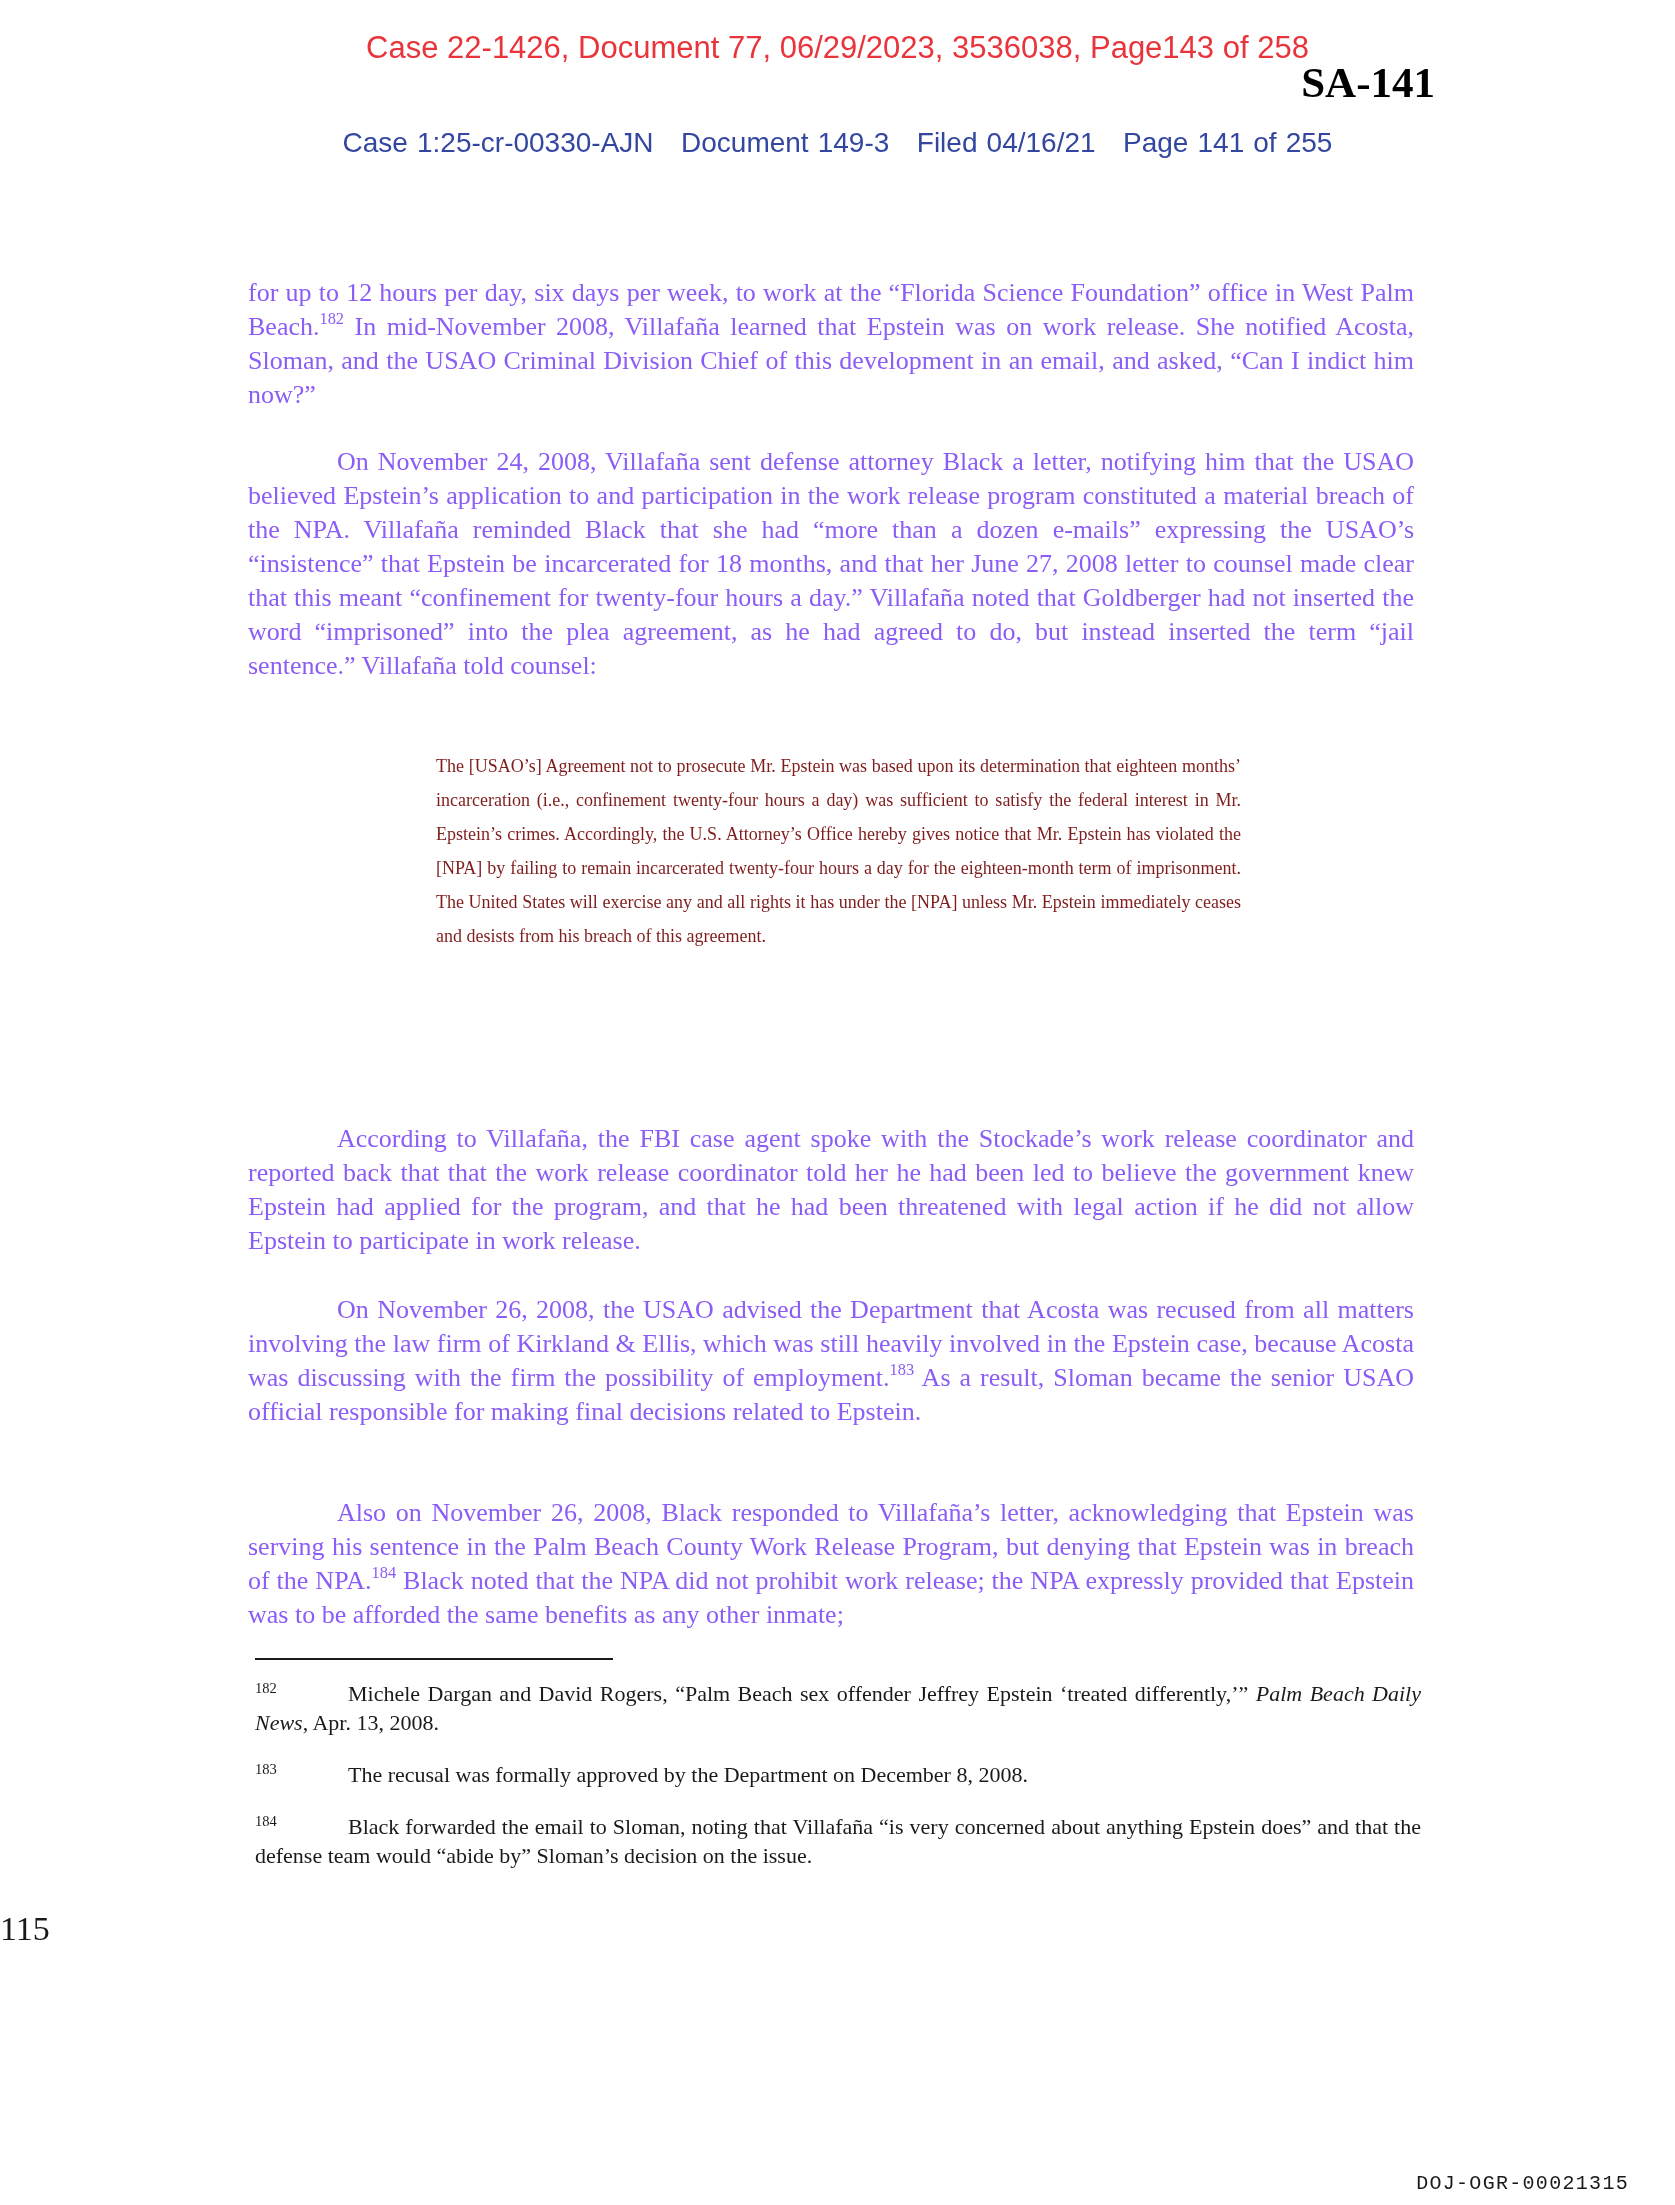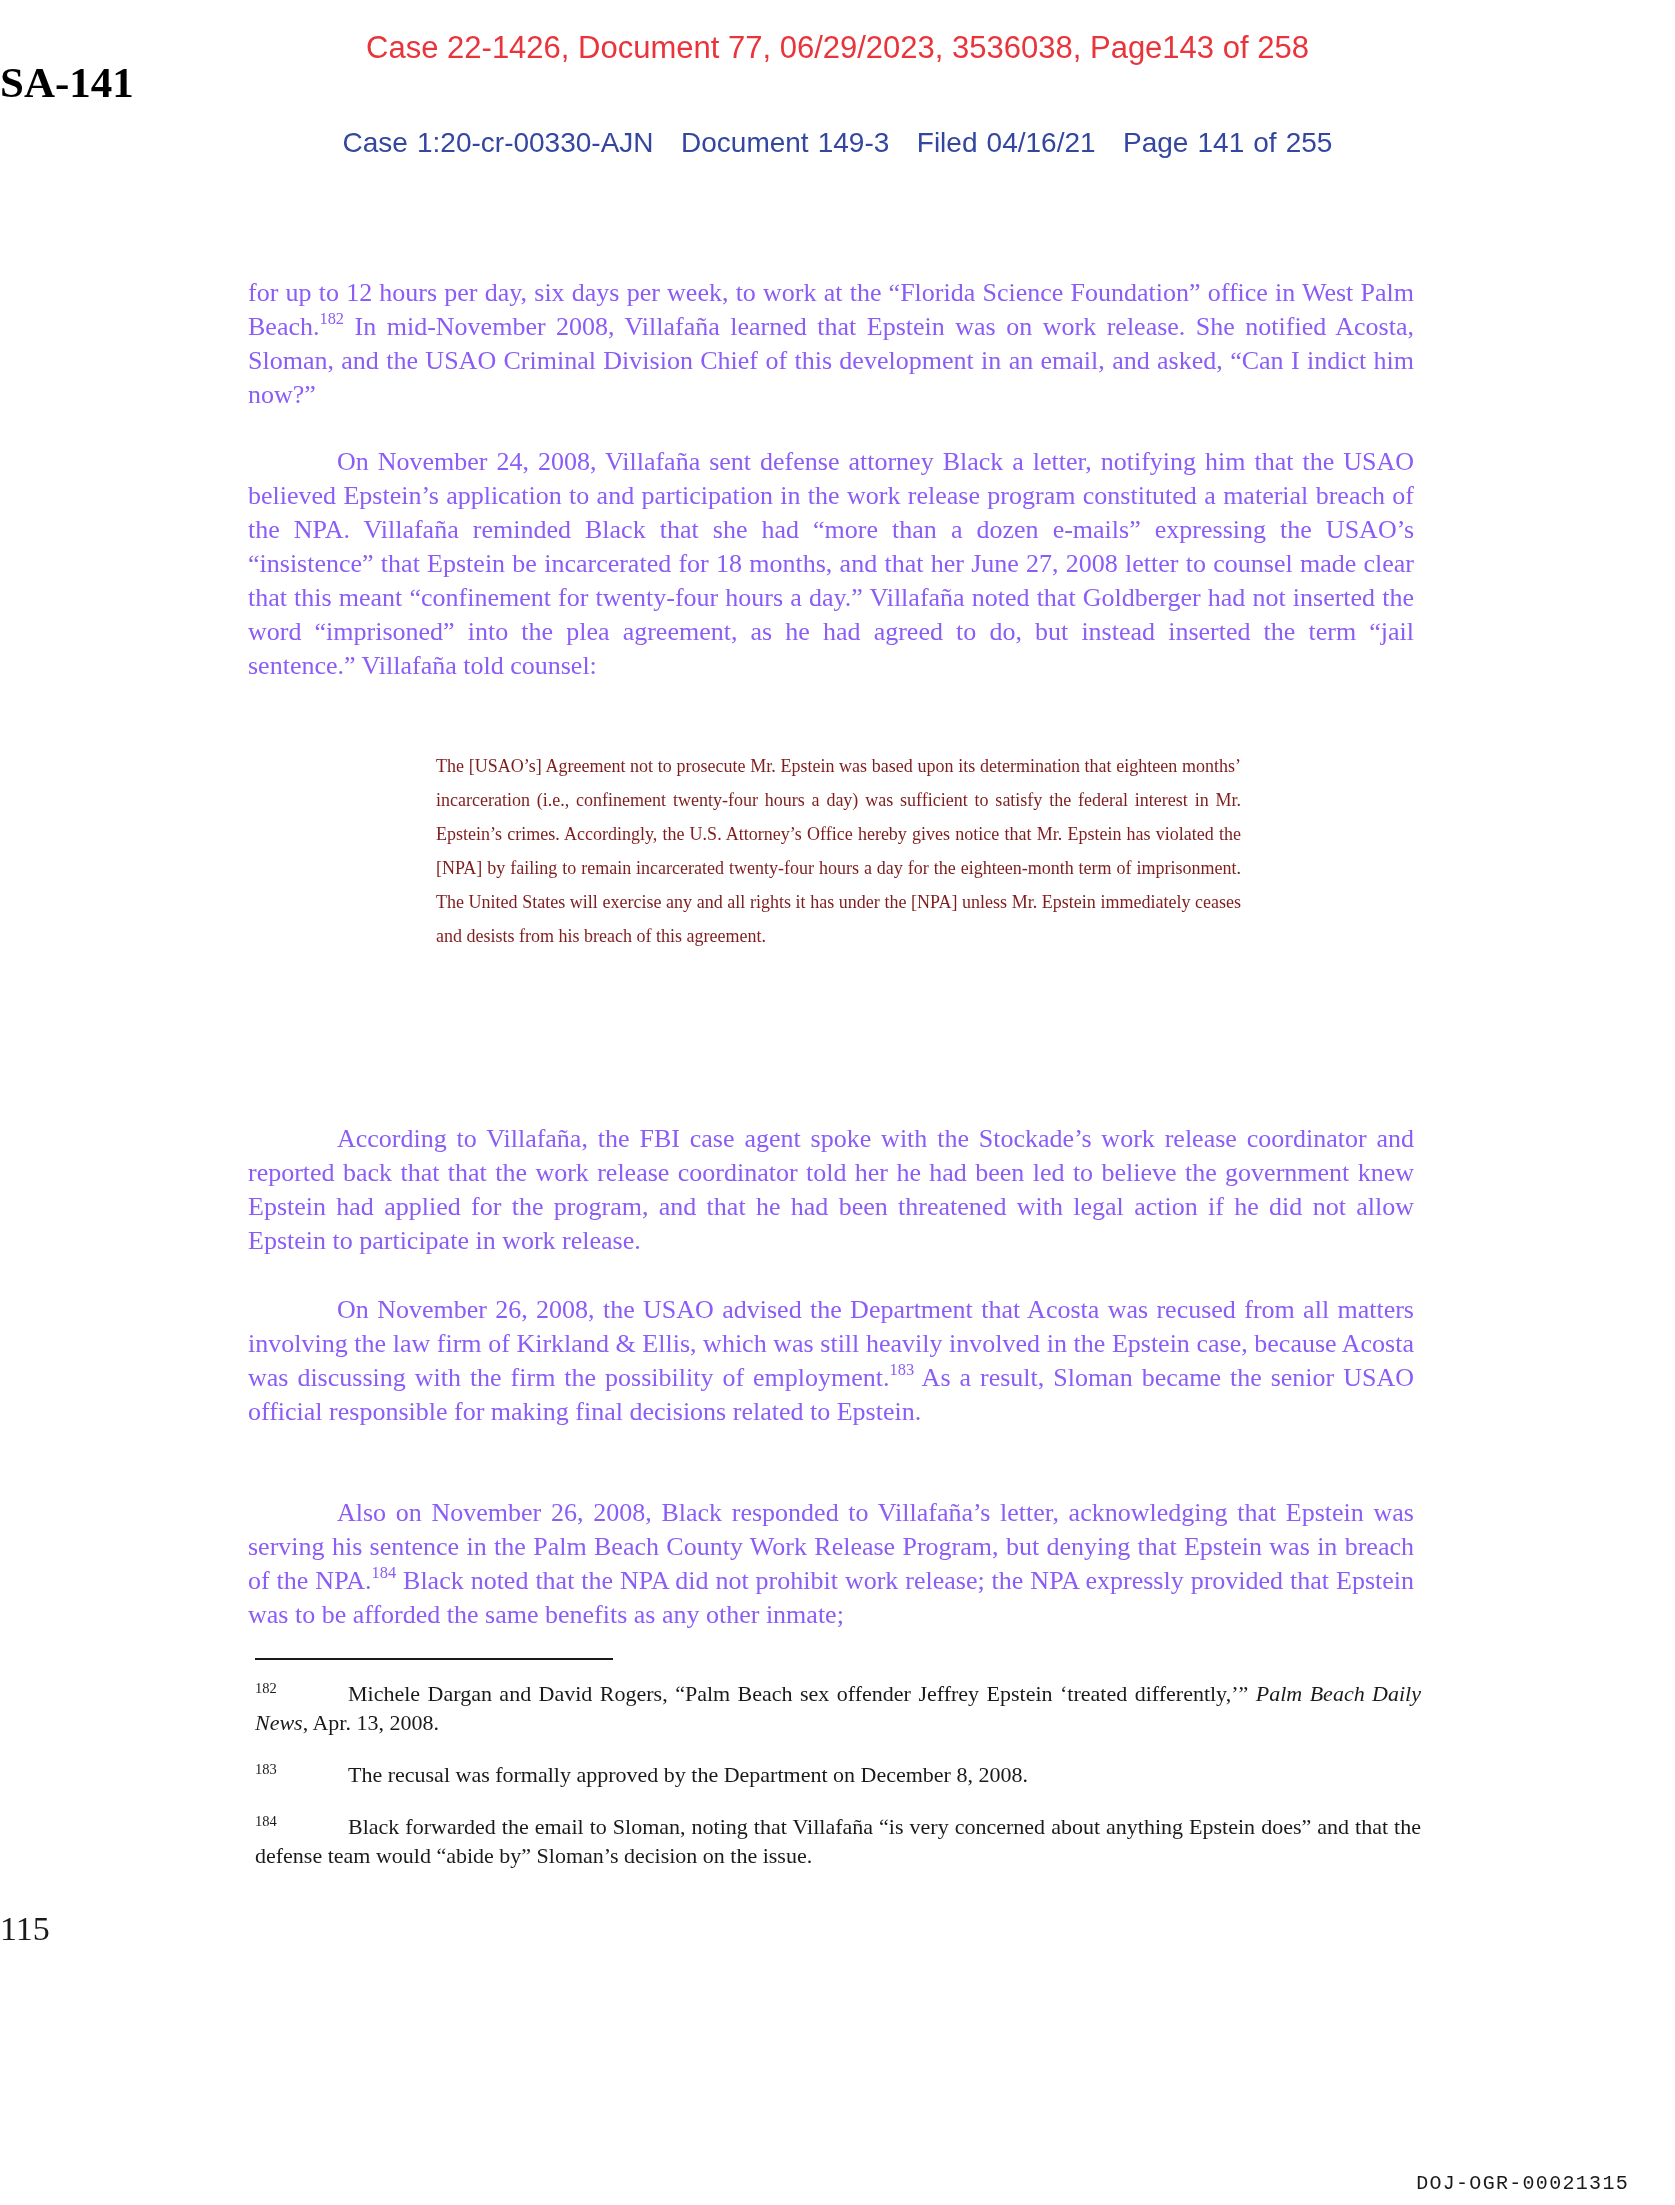--- a/index.html
+++ b/index.html
@@ -3,21 +3,21 @@
 <meta charset="utf-8">
 <style>
   html, body { margin: 0; padding: 0; background: #ffffff; }
   body { width: 1675px; height: 2205px; position: relative; overflow: hidden; }
   .stamp-red {
     position: absolute; left: 0; width: 1675px; top: 29px; text-align: center;
     font-family: "Liberation Sans", sans-serif; font-size: 31px; color: #e8343a;
     line-height: 37px;
   }
   .sa-number {
-    position: absolute; left: 0; width: 1435px; top: 59px; text-align: left;
+    position: absolute; left: 0; width: 1435px; top: 59px; text-align: right;
     font-family: "Liberation Serif", serif; font-weight: bold; font-size: 43px; color: #000;
     line-height: 47px;
   }
   .stamp-blue {
     position: absolute; left: 0; width: 1675px; top: 126px; text-align: center;
     font-family: "Liberation Sans", sans-serif; font-size: 28px; color: #3346a0;
     line-height: 34px; word-spacing: 1.3px;
   }
   .stamp-blue span { margin: 0 9.2px; }
   .body-text {
@@ -50,21 +50,21 @@
     position: absolute; right: 46px; top: 2172px;
     font-family: "Liberation Mono", monospace; font-size: 20px; color: #1a1a1a; letter-spacing: 1.3px;
   }
 </style>
 </head>
 <body>
 
 <div class="stamp-red">Case 22-1426, Document 77, 06/29/2023, 3536038, Page143 of 258</div>
 <div class="sa-number">SA-141</div>
 <div class="stamp-blue">
-  <span>Case 1:20-cr-00330-AJN</span>
+  <span>Case 1:25-cr-00330-AJN</span>
   <span>Document 149-3</span>
   <span>Filed 04/16/21</span>
   <span>Page 141 of 255</span>
 </div>
 
 <div class="body-text" style="top: 276px;">
   <p><span>for up to 12 hours per day, six days per week, to work at the “Florida Science Foundation” office in West Palm Beach.</span><sup>182</sup><span>  In mid-November 2008, Villafaña learned that Epstein was on work release.  She notified Acosta, Sloman, and the USAO Criminal Division Chief of this development in an email, and asked, “Can I indict him now?”</span></p>
 </div>
 
 <div class="body-text" style="top: 445px;">

